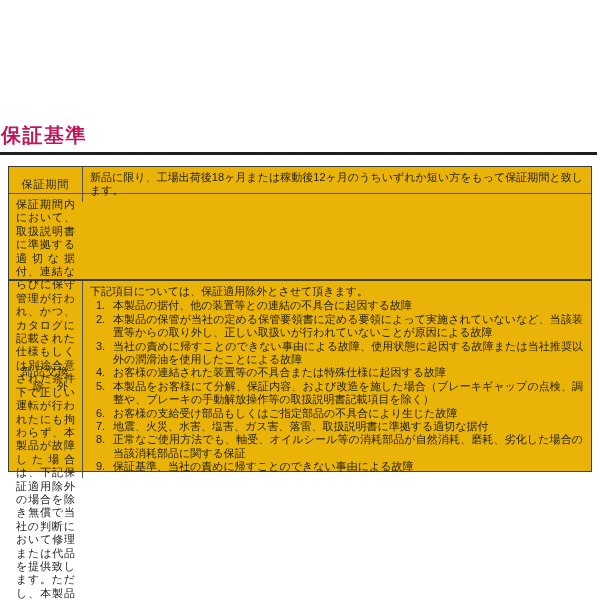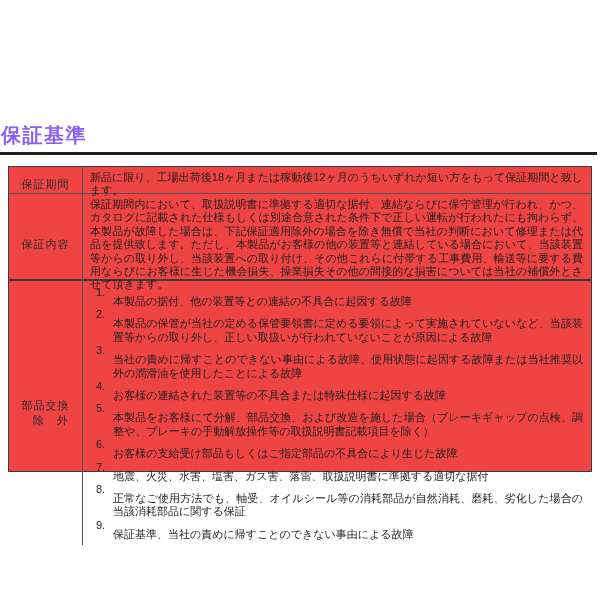--- a/index.html
+++ b/index.html
@@ -9,36 +9,36 @@
     font-family: "Liberation Sans", sans-serif;
     overflow: hidden;
   }
   .page { position: relative; width: 600px; height: 600px; background: #fff; }
 
   .title {
     position: absolute;
     left: 1px; top: 122px;
     font-size: 20px;
     font-weight: 700;
-    color: #8b5cf6;
+    color: #be185d;
     letter-spacing: 1.5px;
   }
   .title-rule {
     position: absolute;
     left: 0; top: 152px;
     width: 597px; height: 3px;
     background: #1f1f1f;
   }
 
   .warranty-table {
     position: absolute;
     left: 8px; top: 166px;
     width: 584px;
     border: 1.5px solid #3c3c3c;
-    background: #ef4444;
+    background: #eab308;
     color: #1e1e1e;
   }
   .t-row { display: grid; grid-template-columns: 74px 1fr; }
   .t-row + .t-row { border-top: 1px solid #555; }
   .t-row.row-exclusions { border-top: 2px solid #3c3c3c; }
 
   .cell-label {
     border-right: 1px solid #555;
     display: flex;
     flex-direction: column;
@@ -71,72 +71,72 @@
   .label-line2 {
     display: inline-flex;
     justify-content: space-between;
     width: 46px;
     margin-left: 21px;
   }
 
   .exclusion-items { padding-left: 6px; margin-top: 1px; }
   .exc-item { display: flex; }
   .exc-item .num { flex: none; width: 17px; }
-  .exc-item .txt { flex: 1; text-align: justify; margin-top: 9px; }
+  .exc-item .txt { flex: 1; text-align: justify; }
 </style>
 </head>
 <body>
 
 <div class="page">
 
   <div class="title">保証基準</div>
   <div class="title-rule"></div>
 
   <div class="warranty-table">
 
     <div class="t-row row-period">
       <div class="cell-label">保証期間</div>
       <div class="cell-content">
         <div class="para">新品に限り、工場出荷後18ヶ月または稼動後12ヶ月のうちいずれか短い方をもって保証期間と致します。</div>
       </div>
     </div>
 
     <div class="t-row row-content">
-      <div class="cell-label">保証内容</div>
       <div class="cell-content">
         <div class="para">保証期間内において、取扱説明書に準拠する適切な据付、連結ならびに保守管理が行われ、かつ、カタログに記載された仕様もしくは別途合意された条件下で正しい運転が行われたにも拘わらず、本製品が故障した場合は、下記保証適用除外の場合を除き無償で当社の判断において修理または代品を提供致します。ただし、本製品がお客様の他の装置等と連結している場合において、当該装置等からの取り外し、当該装置への取り付け、その他これらに付帯する工事費用、輸送等に要する費用ならびにお客様に生じた機会損失、操業損失その他の間接的な損害については当社の補償外とさせて頂きます。</div>
       </div>
     </div>
 
     <div class="t-row row-exclusions">
       <div class="cell-label">
         <span>部品交換</span>
         <span class="label-line2">除　外</span>
       </div>
       <div class="cell-content">
+        <div>下記項目については、保証適用除外とさせて頂きます。</div>
         <div class="exclusion-items">
           <div class="exc-item">
             <span class="num">1.</span>
             <span class="txt">本製品の据付、他の装置等との連結の不具合に起因する故障</span>
           </div>
           <div class="exc-item">
             <span class="num">2.</span>
             <span class="txt">本製品の保管が当社の定める保管要領書に定める要領によって実施されていないなど、当該装置等からの取り外し、正しい取扱いが行われていないことが原因による故障</span>
           </div>
           <div class="exc-item">
             <span class="num">3.</span>
             <span class="txt">当社の責めに帰すことのできない事由による故障、使用状態に起因する故障または当社推奨以外の潤滑油を使用したことによる故障</span>
           </div>
           <div class="exc-item">
             <span class="num">4.</span>
             <span class="txt">お客様の連結された装置等の不具合または特殊仕様に起因する故障</span>
           </div>
           <div class="exc-item">
             <span class="num">5.</span>
-            <span class="txt">本製品をお客様にて分解、部品交換、および改造を施した場合（ブレーキギャップの点検、調整や、ブレーキの手動解放操作等の取扱説明書記載項目を除く）</span>
+            <span class="txt">本製品をお客様にて分解、保証内容、および改造を施した場合（ブレーキギャップの点検、調整や、ブレーキの手動解放操作等の取扱説明書記載項目を除く）</span>
           </div>
           <div class="exc-item">
             <span class="num">6.</span>
             <span class="txt">お客様の支給受け部品もしくはご指定部品の不具合により生じた故障</span>
           </div>
           <div class="exc-item">
             <span class="num">7.</span>
             <span class="txt">地震、火災、水害、塩害、ガス害、落雷、取扱説明書に準拠する適切な据付</span>
           </div>
           <div class="exc-item">

